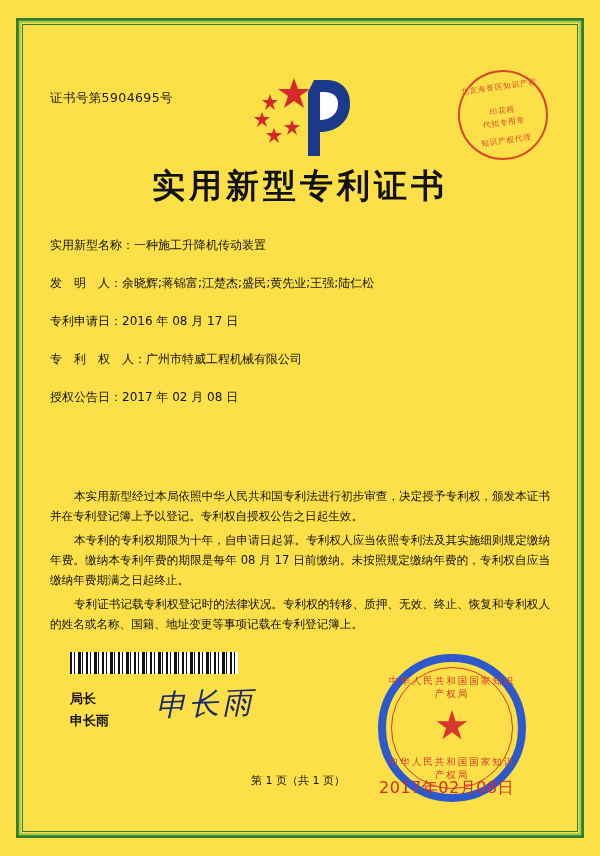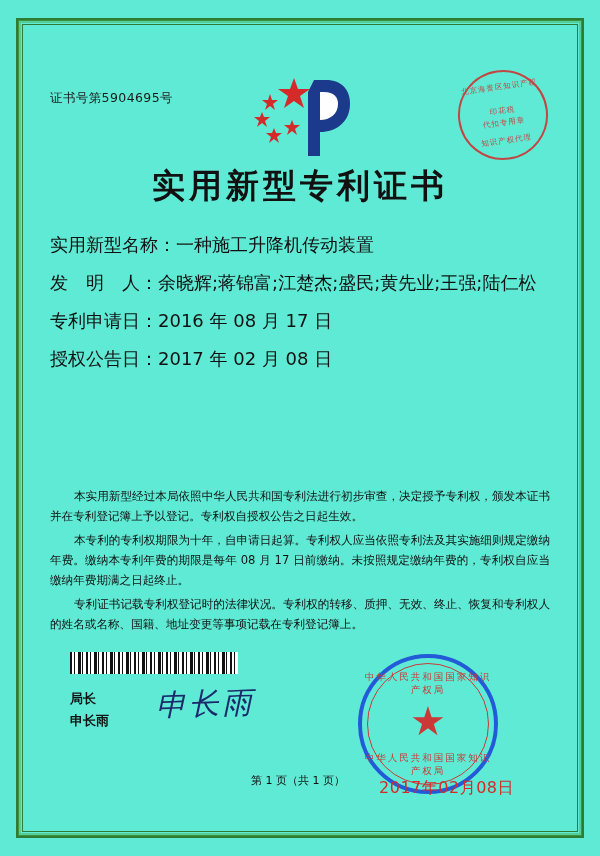--- a/index.html
+++ b/index.html
@@ -10,21 +10,21 @@
   body {
     width: 600px;
     height: 856px;
     font-family: "Liberation Serif", serif;
     overflow: hidden;
   }
   .page {
     position: relative;
     width: 600px;
     height: 856px;
-    background: #5eead4;
+    background: #fde047;
     box-sizing: border-box;
   }
   
   .border-outer {
     position: absolute;
     left: 16px;
     top: 18px;
     right: 16px;
     bottom: 18px;
     border: 3px solid #2e7d32;
@@ -117,21 +117,21 @@
     color: #111;
     font-family: "DejaVu Sans", sans-serif;
   }
 
   
   .fields {
     position: absolute;
     left: 4px;
     right: 4px;
     top: 182px;
-    font-size: 18px;
+    font-size: 12px;
     color: #111;
     font-family: "DejaVu Sans", sans-serif;
   }
   .field-row {
     margin-bottom: 20px;
     line-height: 18px;
     white-space: nowrap;
   }
   .field-label { display: inline; }
   .field-value { display: inline; }
@@ -192,26 +192,26 @@
     color: #1a2a6b;
     font-family: "DejaVu Serif", serif;
     font-style: italic;
     letter-spacing: 3px;
     transform: rotate(-2deg);
   }
 
   
   .stamp-main {
     position: absolute;
-    right: 56px;
+    right: 28px;
     top: 600px;
     width: 132px;
     height: 132px;
     border-radius: 50%;
-    border: 4px solid #1d4ed8;
+    border: 8px solid #1d4ed8;
     color: #d42a2a;
     opacity: 0.92;
   }
   .stamp-main .ring {
     position: absolute;
     left: 5px; top: 5px; right: 5px; bottom: 5px;
     border: 1px solid #d42a2a;
     border-radius: 50%;
   }
   .stamp-main .arc-top {
@@ -300,20 +300,23 @@
       <div class="field-row">
         <span class="field-label">实用新型名称：</span><span class="field-value">一种施工升降机传动装置</span>
       </div>
       <div class="field-row">
         <span class="field-label">发　明　人：</span><span class="field-value">余晓辉;蒋锦富;江楚杰;盛民;黄先业;王强;陆仁松</span>
       </div>
       <div class="field-row">
         <span class="field-label">专利申请日：</span><span class="field-value">2016 年 08 月 17 日</span>
       </div>
       <div class="field-row">
+        <span class="field-label">专　利　权　人：</span><span class="field-value">广州市特威工程机械有限公司</span>
+      </div>
+      <div class="field-row">
         <span class="field-label">授权公告日：</span><span class="field-value">2017 年 02 月 08 日</span>
       </div>
     </div>
 
     <div class="body-text">
       <p>本实用新型经过本局依照中华人民共和国专利法进行初步审查，决定授予专利权，颁发本证书并在专利登记簿上予以登记。专利权自授权公告之日起生效。</p>
       <p>本专利的专利权期限为十年，自申请日起算。专利权人应当依照专利法及其实施细则规定缴纳年费。缴纳本专利年费的期限是每年 08 月 17 日前缴纳。未按照规定缴纳年费的，专利权自应当缴纳年费期满之日起终止。</p>
       <p>专利证书记载专利权登记时的法律状况。专利权的转移、质押、无效、终止、恢复和专利权人的姓名或名称、国籍、地址变更等事项记载在专利登记簿上。</p>
     </div>
 

